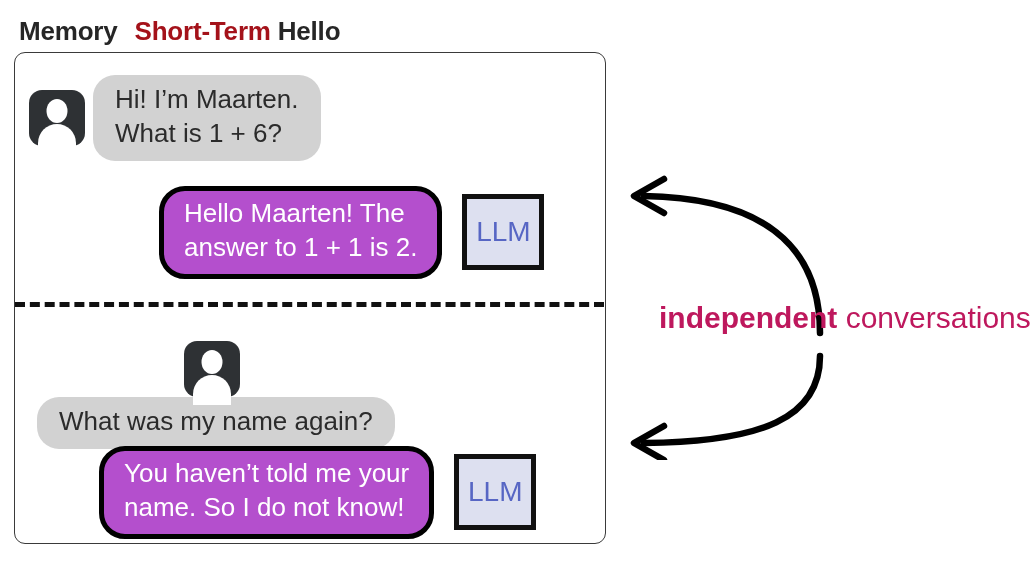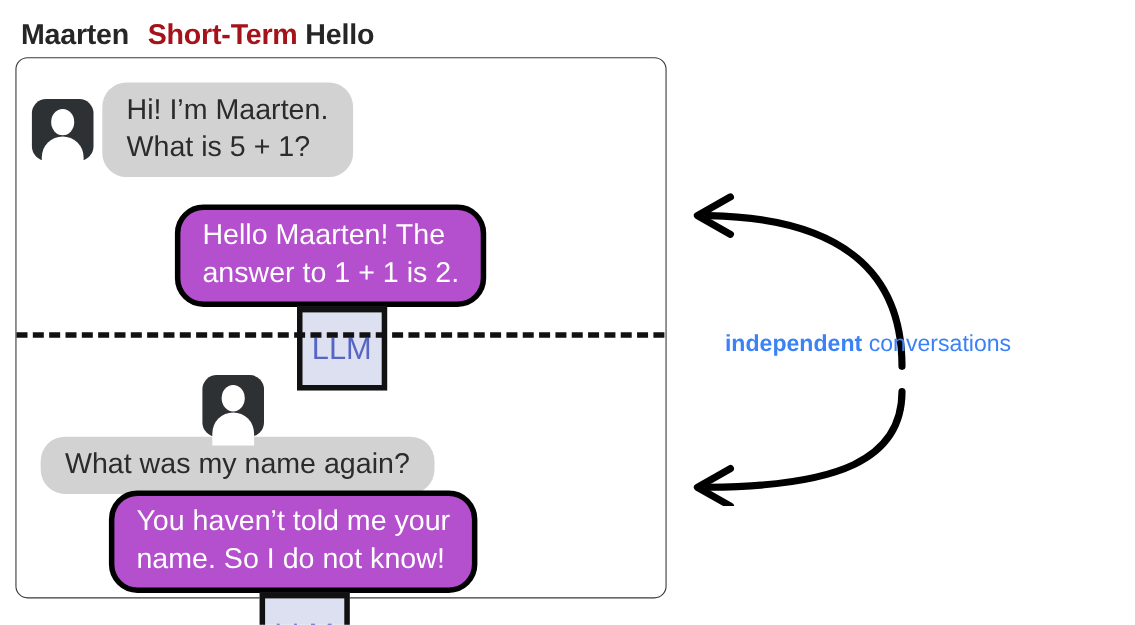--- a/index.html
+++ b/index.html
@@ -48,21 +48,21 @@
     box-sizing: border-box;
   }
 
   
   .msg-row {
     position: absolute;
     display: flex;
     align-items: center;
   }
   .msg-row.user-row { left: 14px; }
-  .msg-row.llm-row  { left: 0; flex-direction: column; }
+  .msg-row.llm-row  { left: 0; }
 
   
   .avatar {
     width: 56px;
     height: 56px;
     border-radius: 13px;
     background: #2e3134;
     position: relative;
     flex: 0 0 auto;
   }
@@ -146,39 +146,39 @@
     position: absolute;
     left: 612px;
     top: 170px;
     width: 230px;
     height: 290px;
   }
   #independent-label {
     position: absolute;
     left: 659px;
     top: 301px;
-    font-size: 21px;
-    color: #3b82f6;
+    font-size: 30px;
+    color: #be185d;
     white-space: nowrap;
   }
   #independent-label .bold { font-weight: bold; }
 </style>
 </head>
 <body>
 
 <div id="diagram-title">
-  <span class="seg">Maarten </span><span class="accent">Short-Term</span><span class="seg"> Hello</span>
+  <span class="seg">Memory </span><span class="accent">Short-Term</span><span class="seg"> Hello</span>
 </div>
 
 <div id="conversation-panel">
 
   <div class="msg-row user-row" style="top:22px;">
     <div class="avatar"></div>
     <div class="user-bubble">Hi! I’m Maarten.
-What is 5 + 1?</div>
+What is 1 + 6?</div>
   </div>
 
   <div class="msg-row llm-row" style="top:133px; left:144px;">
     <div class="llm-bubble">Hello Maarten! The
 answer to 1 + 1 is 2.</div>
     <div class="llm-badge">LLM</div>
   </div>
 
   <div id="conversation-divider"></div>
 

